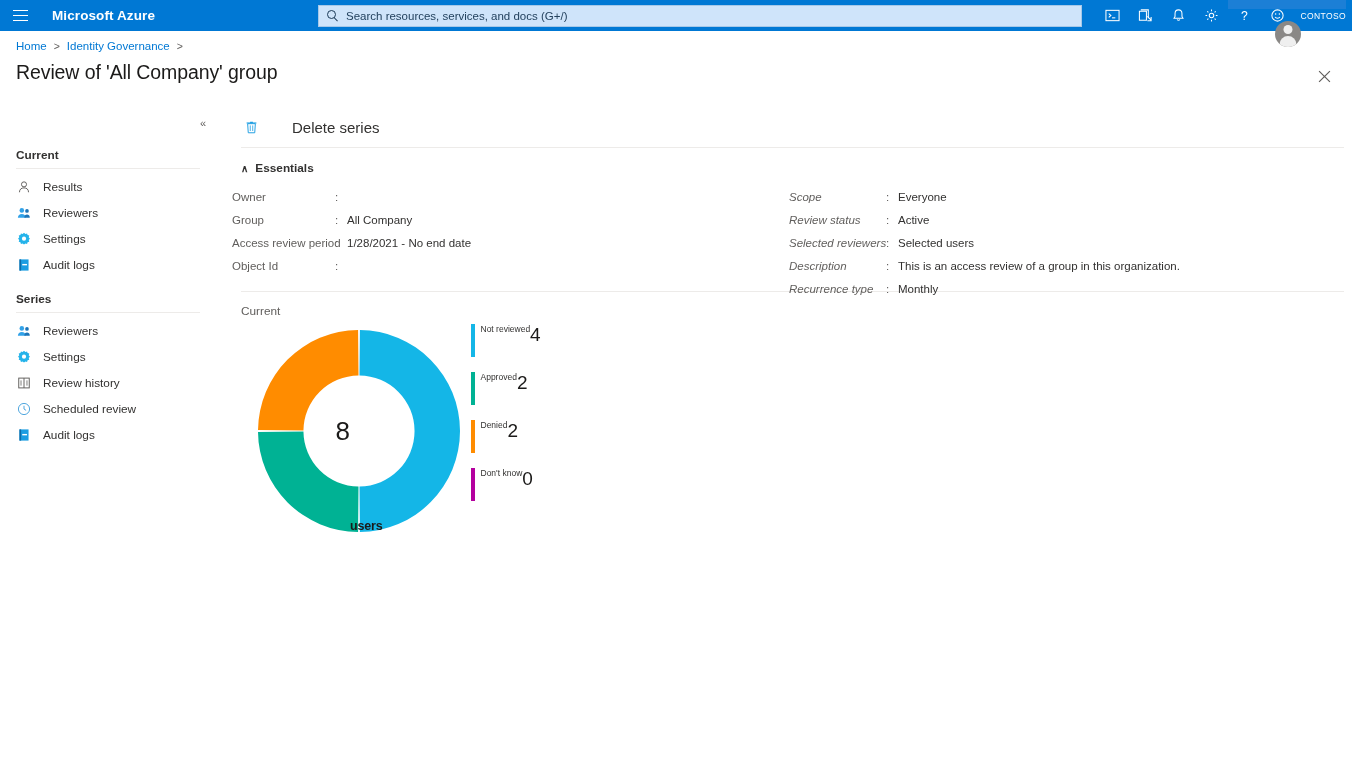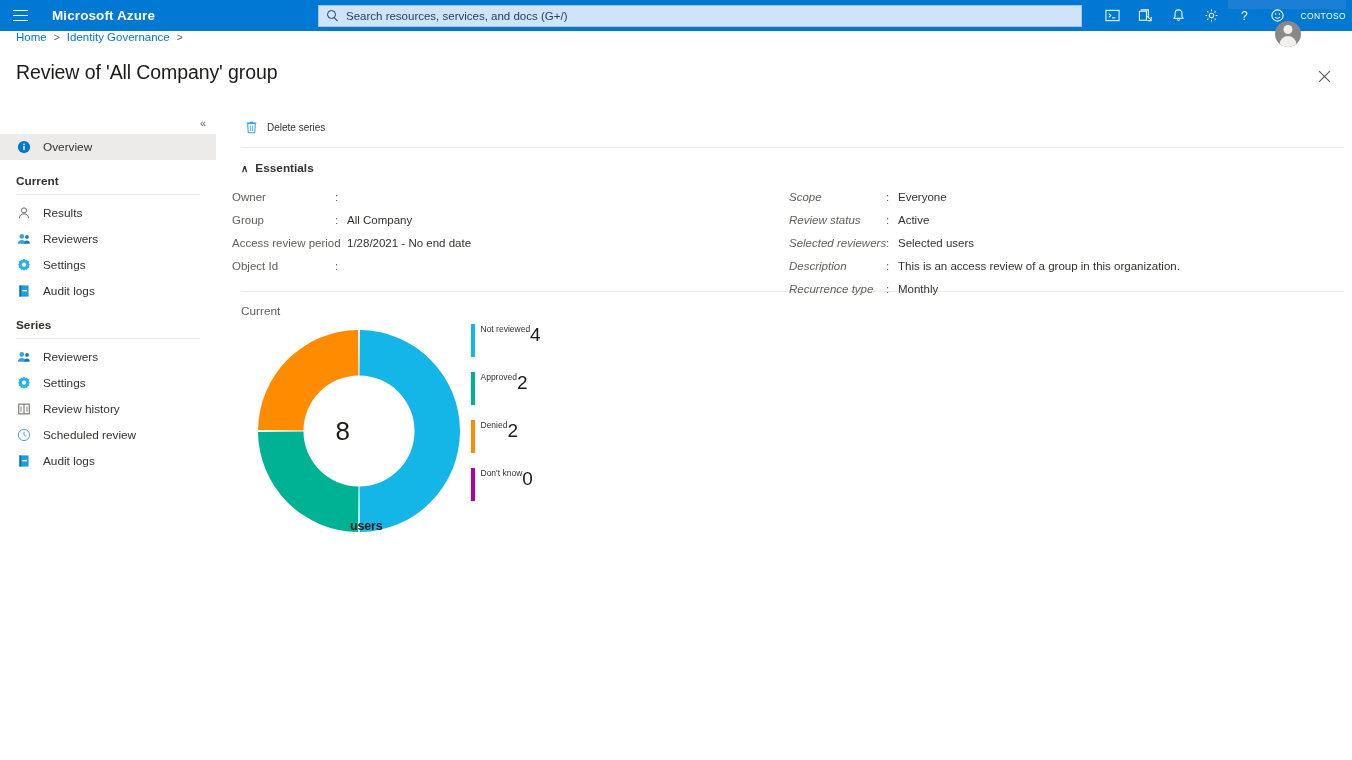--- a/index.html
+++ b/index.html
@@ -100,21 +100,21 @@
   .avatar:after {
     content: ""; position: absolute; left: 50%; top: 15px;
     transform: translateX(-50%);
     width: 17px; height: 14px; border-radius: 9px 9px 0 0; background: #efefef;
   }
 
   
   .breadcrumb {
     position: absolute; top: 31px; left: 0;
     width: 1352px; height: 30px;
-    display: flex; 
+    display: flex; align-items: center;
     padding-left: 16px;
     font-size: 11.5px;
   }
   .breadcrumb a { color: #0078d4; text-decoration: none; cursor: pointer; }
   .breadcrumb .sep { color: #605e5c; margin: 0 7px; font-size: 10.5px; }
 
   
   .pagetitle {
     position: absolute; top: 61px; left: 16px;
     font-size: 19.5px; font-weight: normal; color: #1b1a19;
@@ -157,21 +157,21 @@
   }
 
   
   .content { position: absolute; top: 112px; left: 216px; width: 1136px; height: 648px; }
   .cmdbar {
     height: 30px; display: flex; align-items: center;
     padding-left: 25px;
   }
   .cmdbtn {
     display: flex; align-items: center; cursor: pointer;
-    font-size: 10px; color: #323130; padding: 3px 4px;
+    font-size: 15px; color: #323130; padding: 3px 4px; gap: 25px;
   }
   .cmdbtn .ico { margin-right: 9px; display: flex; align-items: center; }
   .cmdrule { height: 1px; background: #edebe9; margin: 5px 8px 0 25px; }
 
   .essentials {
     margin: 13px 0 0 25px;
     display: flex; align-items: center;
     font-size: 11.8px; font-weight: bold; color: #323130;
     cursor: pointer; width: fit-content;
   }
@@ -321,30 +321,20 @@
   <svg width="13" height="13" viewBox="0 0 12 12">
       <path d="M1 1 L11 11 M11 1 L1 11" stroke="#605e5c" stroke-width="1.1" fill="none"></path>
     </svg>
 </div>
 
 <div class="leftnav">
   <div class="collapse">
     <span>«</span>
   </div>
 
-  <div class="navitem selected">
-    <span class="ico">
-      <svg width="14" height="14" viewBox="0 0 16 16">
-          <circle cx="8" cy="8" r="7" fill="#0078d4"></circle>
-          <rect x="7.2" y="6.6" width="1.6" height="5" fill="#fff"></rect>
-          <rect x="7.2" y="4.1" width="1.6" height="1.7" fill="#fff"></rect>
-        </svg>
-    </span>
-    <span>Overview</span>
-  </div>
 
   <div class="navgroup">Current</div>
   <div class="navrule"></div>
 
   <div class="navitem">
     <span class="ico">
       <svg width="14" height="14" viewBox="0 0 16 16">
           <circle cx="8" cy="5" r="2.9" fill="none" stroke="#605e5c" stroke-width="1.1"></circle>
           <path d="M2.8 14 C2.8 10.6 5.1 9 8 9 C10.9 9 13.2 10.6 13.2 14" fill="none" stroke="#605e5c" stroke-width="1.1"></path>
         </svg>

